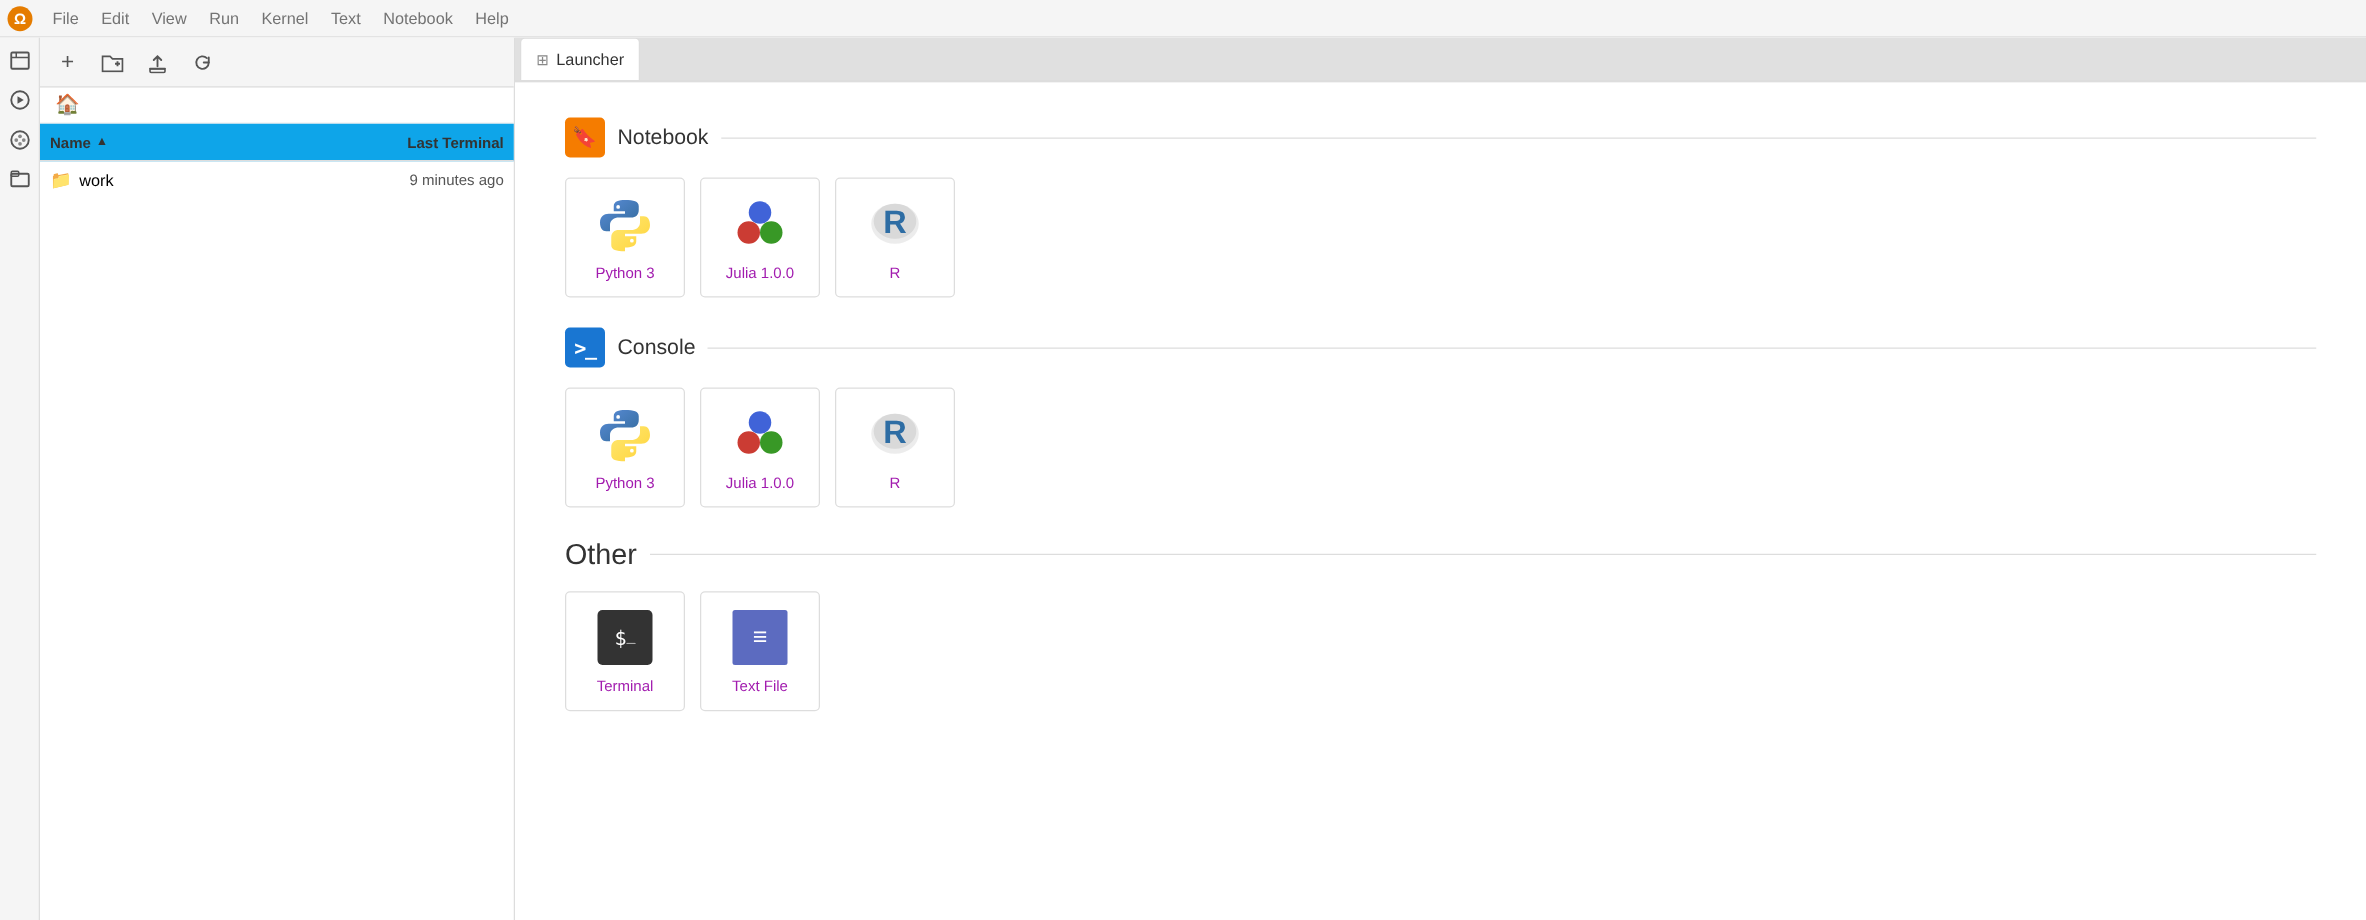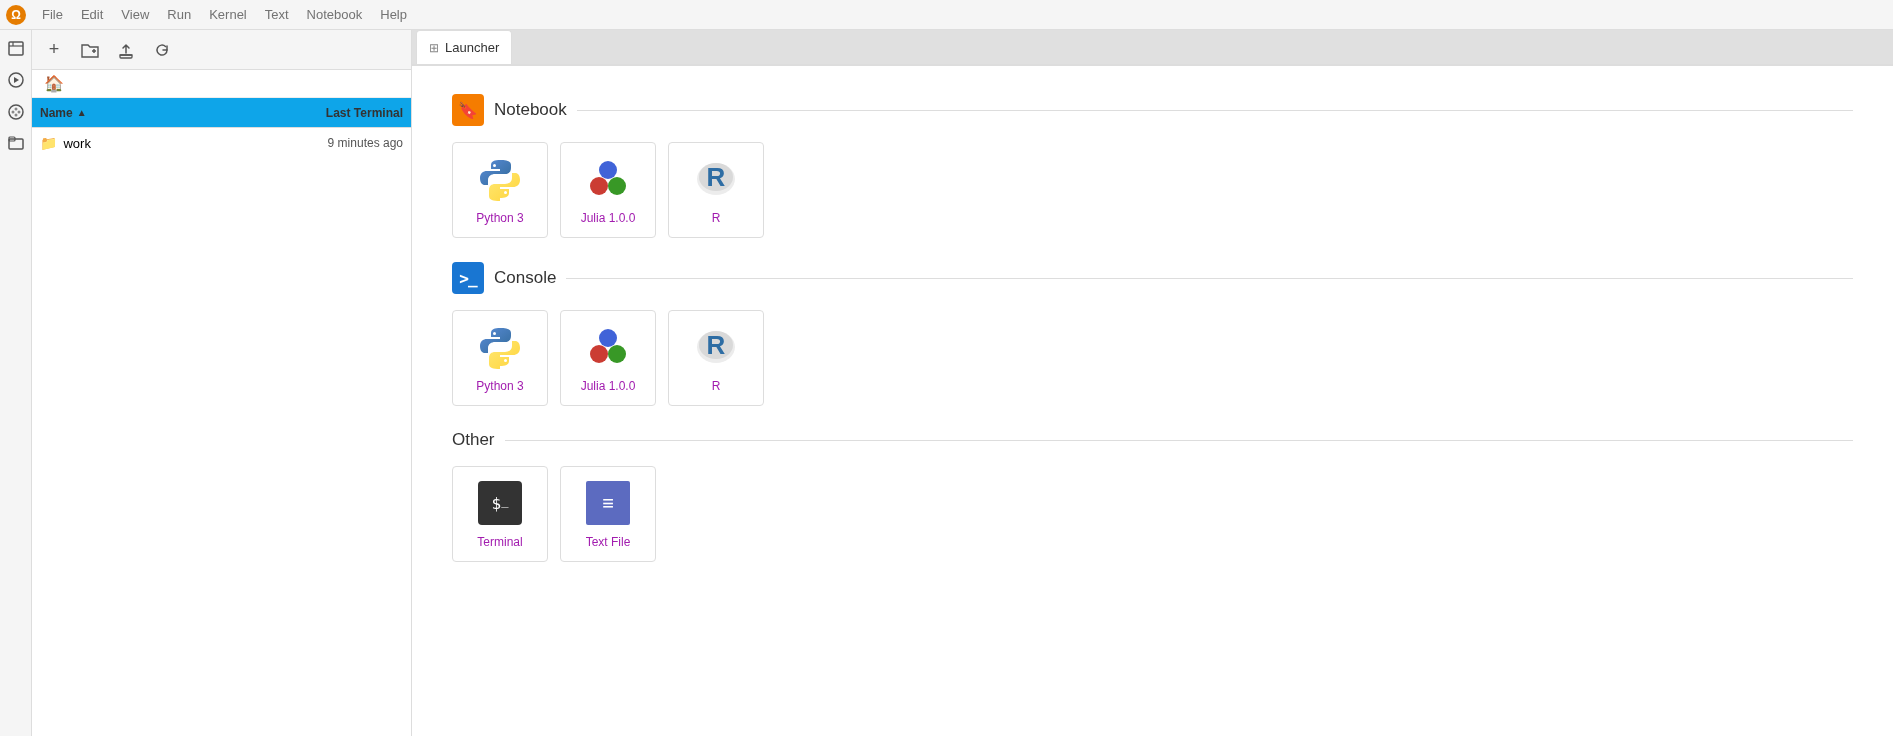--- a/index.html
+++ b/index.html
@@ -49,21 +49,21 @@
     .kernel-card { width: 96px; height: 96px; border: 1px solid #ddd; border-radius: 4px; display: flex; flex-direction: column; align-items: center; justify-content: center; cursor: pointer; gap: 8px; background: #fff; }
     .kernel-logo { width: 48px; height: 48px; display: flex; align-items: center; justify-content: center; }
     .kernel-label { font-size: 12px; color: #a21caf; text-align: center; }
 
     
     .terminal-icon { width: 44px; height: 44px; background: #333; border-radius: 4px; display: flex; align-items: center; justify-content: center; color: #fff; font-size: 16px; font-family: monospace; }
 
     
     .textfile-icon { width: 44px; height: 44px; background: #5c6bc0; border-radius: 2px; display: flex; align-items: center; justify-content: center; color: #fff; font-size: 20px; }
 
-    .other-section-label { font-size: 17px; font-weight: 500; color: #333; margin-bottom: 16px; margin-top: 8px; display: flex; align-items: center; gap: 10px; }
+    .other-section-label { font-size: 23px; font-weight: 500; color: #333; margin-bottom: 16px; margin-top: 8px; display: flex; align-items: center; gap: 10px; }
   </style>
 </head>
 <body>
 
 <div class="menu-bar">
   <div class="menu-logo">
     <svg width="22" height="22" viewBox="0 0 22 22">
       <circle cx="11" cy="11" r="10" fill="#e57c00"></circle>
       <text x="11" y="15" text-anchor="middle" font-size="12" fill="white" font-weight="bold">Ω</text>
     </svg>

